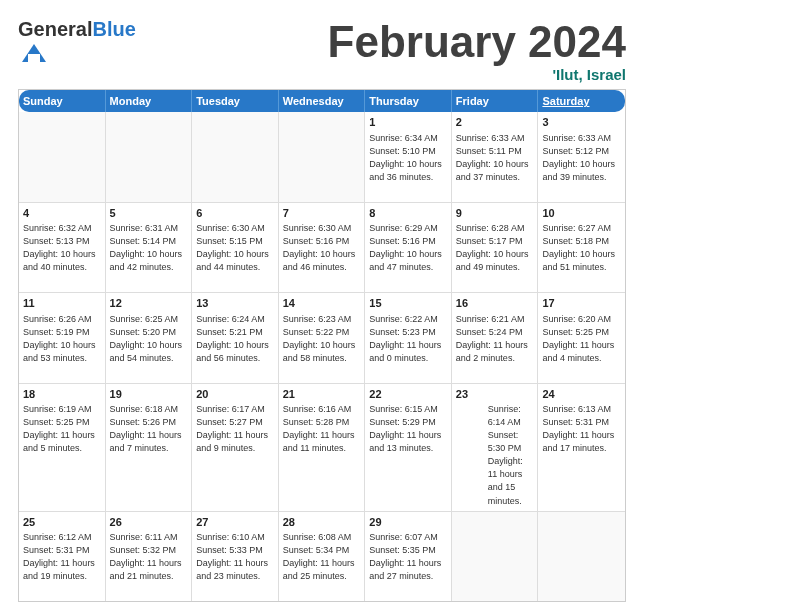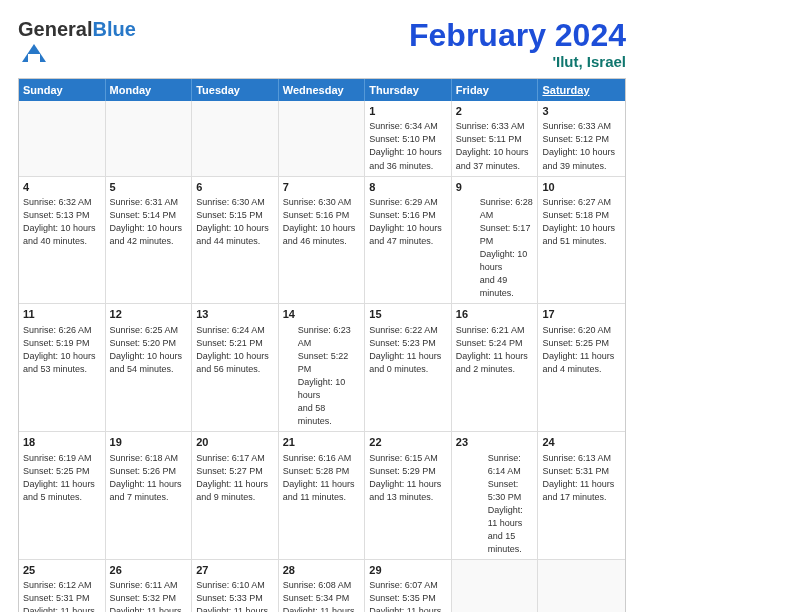--- a/index.html
+++ b/index.html
@@ -36,40 +36,41 @@
     .logo-blue { color: #2878c8; }
     .logo-icon {
       width: 28px;
       height: 28px;
       margin-left: 2px;
     }
     .title-block {
       text-align: right;
     }
     .title-month {
-      font-size: 32px;
-      font-weight: bold;
-      color: #1d4ed8;
+      font-size: 44px;
+      font-weight: bold;
+      color: #404040;
       line-height: 1.1;
     }
     .title-location {
       font-size: 15px;
       color: #0f766e;
       font-weight: bold;
     }
     .calendar {
       flex: 1;
       display: flex;
       flex-direction: column;
       border: 1px solid #ccc;
     }
     .cal-header {
       display: grid;
       grid-template-columns: repeat(7, 1fr);
       background: #2878c8;
+      border-radius: 10px;
     }
     .cal-header-cell {
       color: #fff;
       font-size: 11px;
       font-weight: bold;
       padding: 5px 4px;
       border-right: 1px solid #5599d8;
       text-align: left;
     }
     .cal-header-cell:last-child { border-right: none; text-decoration: underline; }
@@ -200,21 +201,21 @@
           </div>
           <div class="cal-cell">
             <span class="day-num">8</span>
             <div class="day-info" style="white-space: pre-line;">Sunrise: 6:29 AM
 Sunset: 5:16 PM
 Daylight: 10 hours
 and 47 minutes.</div>
           </div>
           <div class="cal-cell">
             <span class="day-num">9</span>
-            <div class="day-info" style="white-space: pre-line; margin-left: 24px;">Sunrise: 6:28 AM
+            <div class="day-info" style="white-space: pre-line;">Sunrise: 6:28 AM
 Sunset: 5:17 PM
 Daylight: 10 hours
 and 49 minutes.</div>
           </div>
           <div class="cal-cell">
             <span class="day-num">10</span>
             <div class="day-info" style="white-space: pre-line;">Sunrise: 6:27 AM
 Sunset: 5:18 PM
 Daylight: 10 hours
 and 51 minutes.</div>
@@ -237,21 +238,21 @@
           </div>
           <div class="cal-cell">
             <span class="day-num">13</span>
             <div class="day-info" style="white-space: pre-line;">Sunrise: 6:24 AM
 Sunset: 5:21 PM
 Daylight: 10 hours
 and 56 minutes.</div>
           </div>
           <div class="cal-cell">
             <span class="day-num">14</span>
-            <div class="day-info" style="white-space: pre-line; margin-left: 15px;">Sunrise: 6:23 AM
+            <div class="day-info" style="white-space: pre-line;">Sunrise: 6:23 AM
 Sunset: 5:22 PM
 Daylight: 10 hours
 and 58 minutes.</div>
           </div>
           <div class="cal-cell">
             <span class="day-num">15</span>
             <div class="day-info" style="white-space: pre-line;">Sunrise: 6:22 AM
 Sunset: 5:23 PM
 Daylight: 11 hours
 and 0 minutes.</div>

